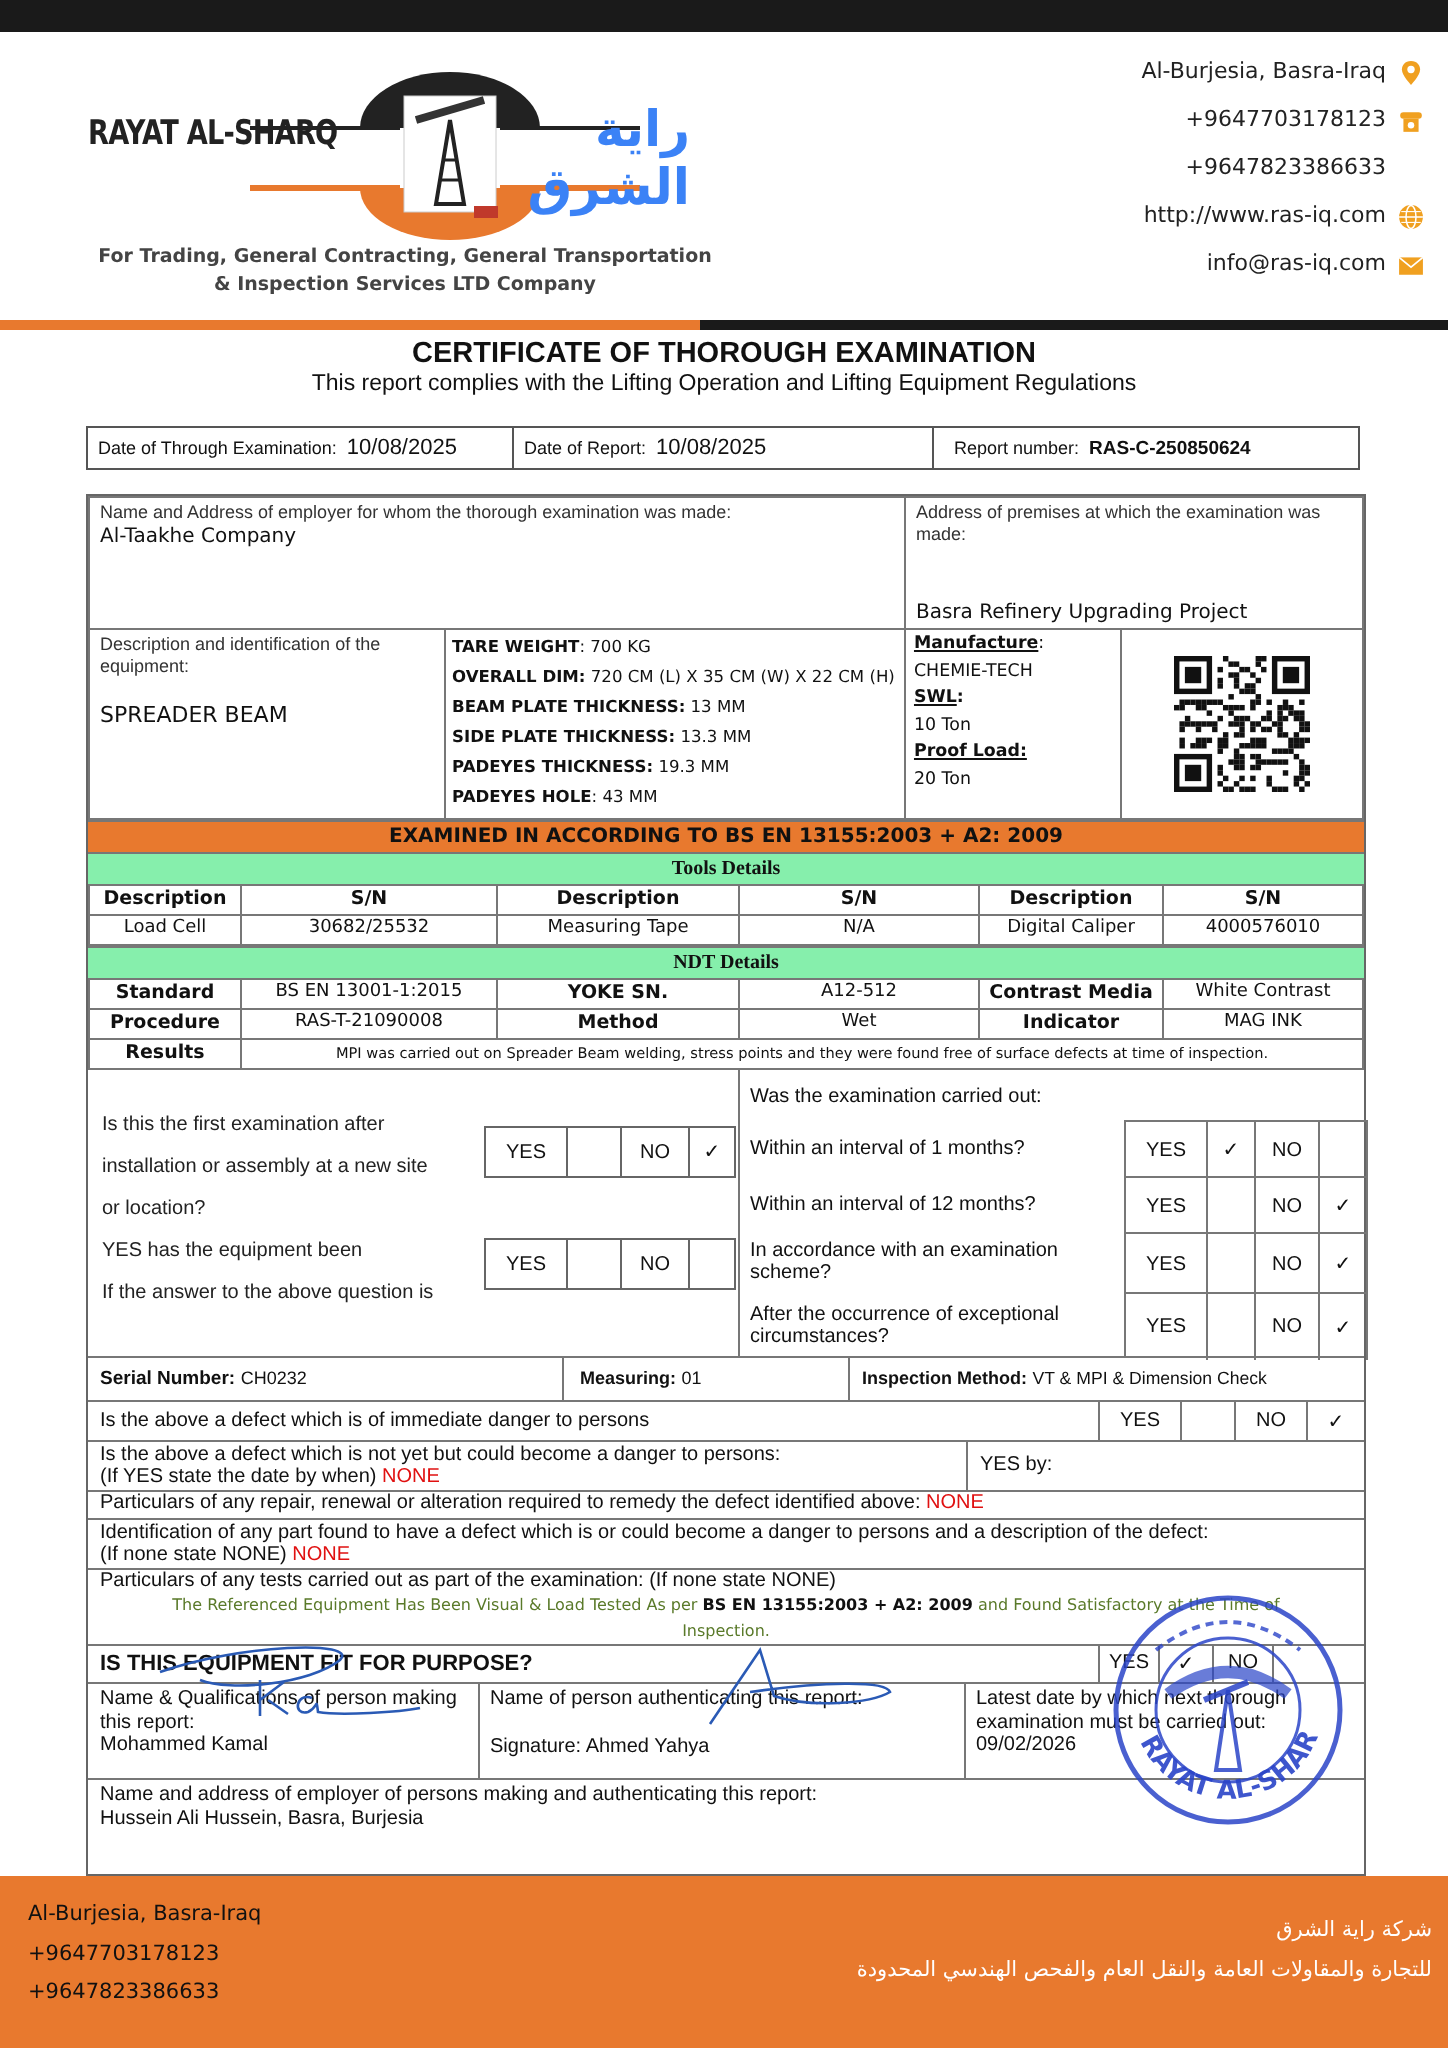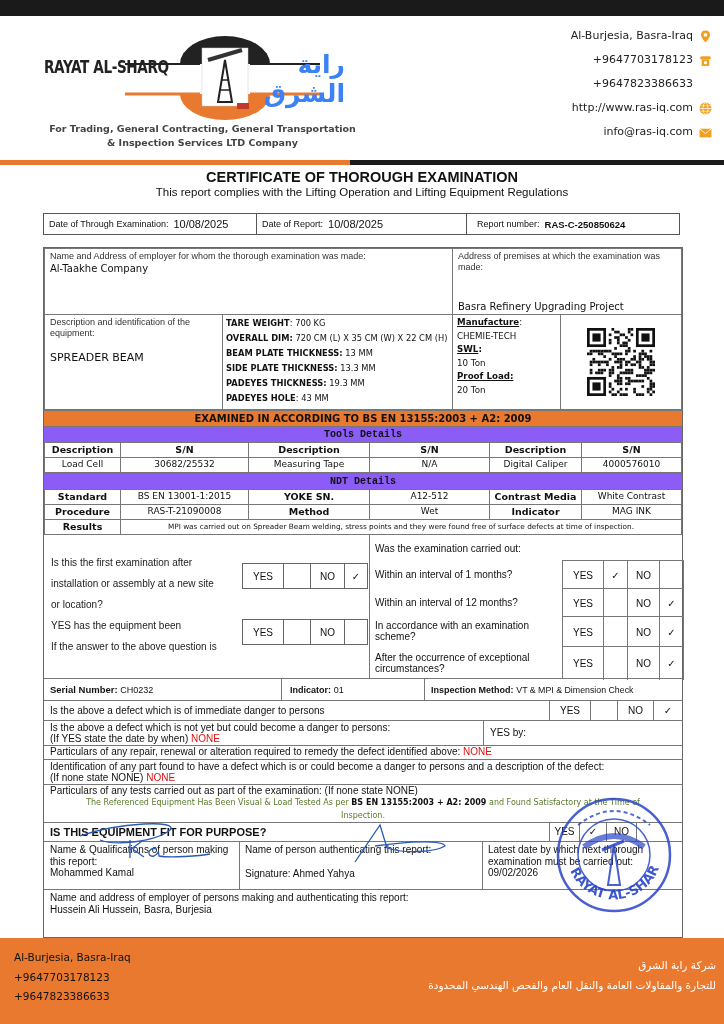--- a/index.html
+++ b/index.html
@@ -32,21 +32,21 @@
   table { border-collapse: collapse; width: 100%; }
   td { border: 1px solid #777; vertical-align: top; }
   .lbl { font-size: 9px; color: #333; line-height: 11px; }
   .cal { font-family: "DejaVu Sans", sans-serif; }
   .spec { font-family: "DejaVu Sans", sans-serif; font-size: 8.3px; line-height: 15px; padding-left: 3px; }
   .spec b { font-weight: bold; }
   .mfr { font-family: "DejaVu Sans", sans-serif; font-size: 8.7px; line-height: 13.6px; padding-left: 4px; }
   .mfr u { font-weight: bold; }
 
   .band-orange { background: #e8792e; text-align: center; font-family: "DejaVu Sans", sans-serif; font-weight: bold; font-size: 10px; height: 16px; line-height: 16px; color: #111; }
-  .band-grey { background: #8b5cf6; text-align: center; font-family: Liberation Mono, monospace; font-weight: bold; font-size: 10px; height: 16px; line-height: 16px; }
+  .band-grey { background: #86efac; text-align: center; font-family: Liberation Serif, serif; font-weight: bold; font-size: 10px; height: 16px; line-height: 16px; }
   .grid6 td, .grid6b td { font-family: "DejaVu Sans", sans-serif; font-size: 9px; text-align: center; height: 15px; line-height: 13px; }
   .grid6 .h { font-weight: bold; font-size: 9.5px; }
   .results { font-size: 7.3px !important; }
 
   .q-area { position: relative; height: 144px; border-bottom: 1px solid #777; }
   .q-left-text { position: absolute; font-size: 10px; line-height: 21px; color: #222; }
   .ynbox { position: absolute; display: flex; border: 1px solid #666; height: 26px; }
   .ynbox div { border-right: 1px solid #666; font-size: 10px; display: flex; align-items: center; justify-content: center; }
   .ynbox div:last-child { border-right: none; }
   .q-right { position: absolute; left: 325px; top: 0; width: 308px; height: 144px; border-left: 1px solid #777; }
@@ -509,21 +509,21 @@
         </div>
     </div>
   </div>
 
   <div class="row-line" style="height:22px;">
     <div style="width:238px;padding:5px 6px;">
       <b style="font-size:9.5px;">Serial Number:</b>
       <span style="font-size:9px;">CH0232</span>
     </div>
     <div style="width:143px;padding:5px 8px;">
-      <b style="font-size:9px;">Indicator:</b>
+      <b style="font-size:9px;">Measuring:</b>
       <span style="font-size:9px;">01</span>
     </div>
     <div style="flex:1;padding:5px 6px;">
       <b style="font-size:9px;">Inspection Method:</b>
       <span style="font-size:8.8px;">VT &amp; MPI &amp; Dimension Check</span>
     </div>
   </div>
 
   <div class="row-line" style="height:20px;">
     <div style="width:506px;padding:4px 6px;">Is the above a defect which is of immediate danger to persons</div>

